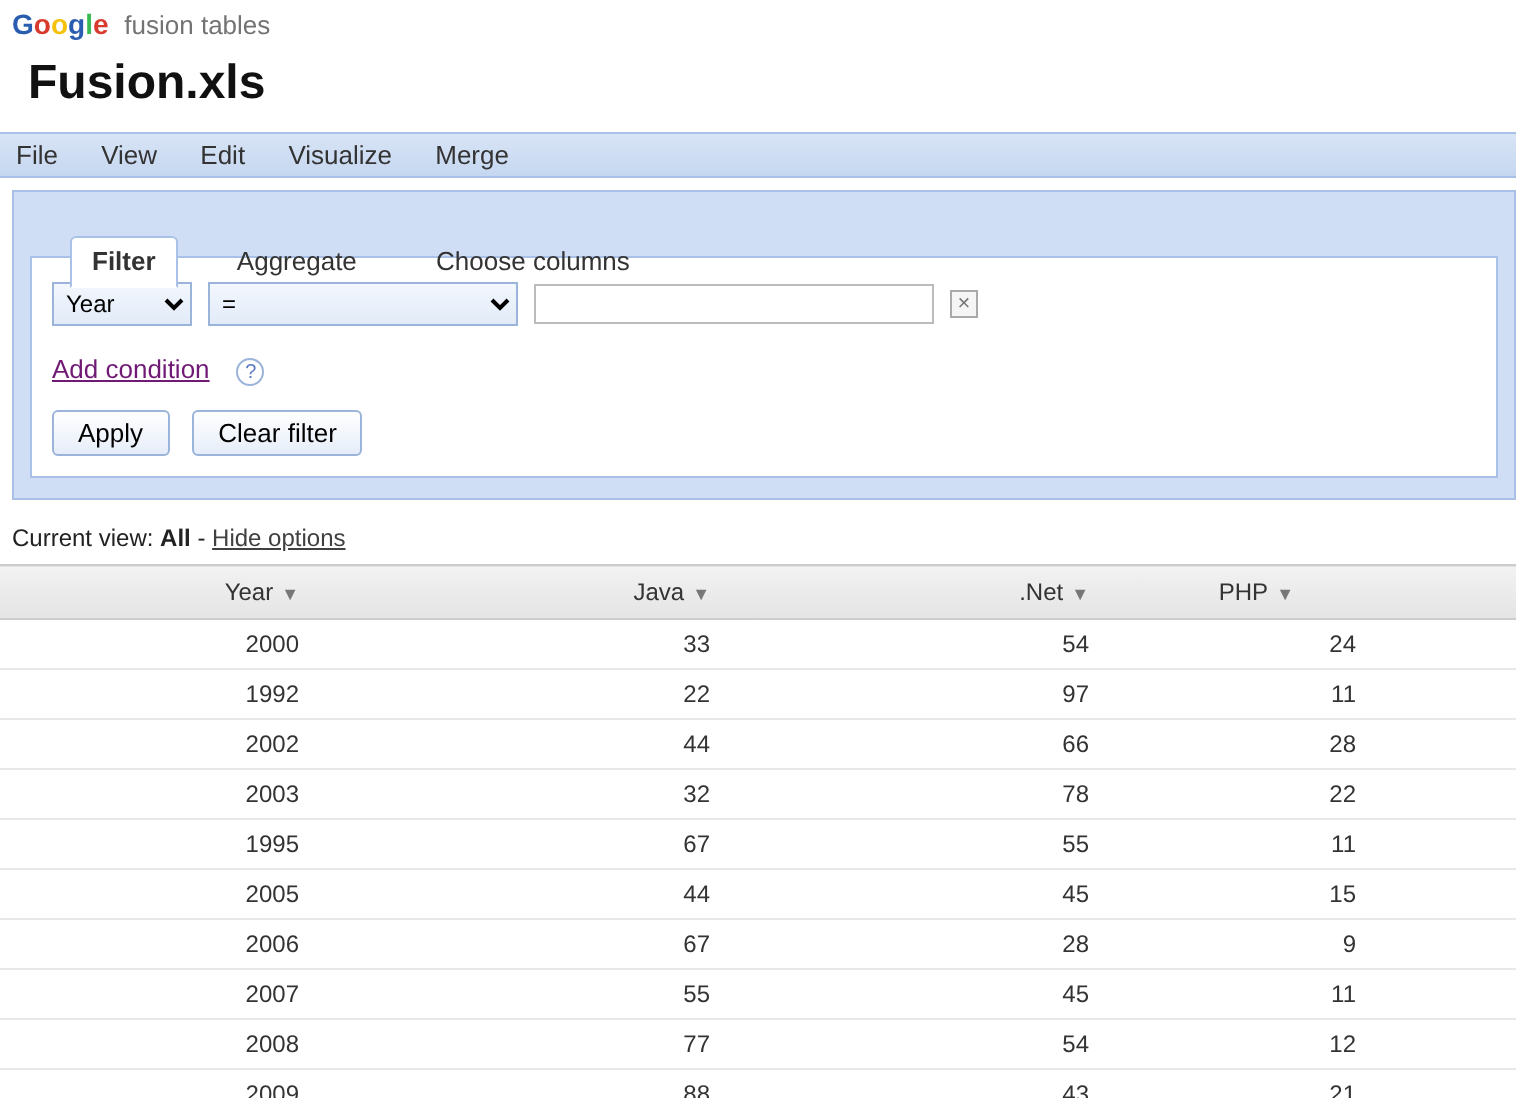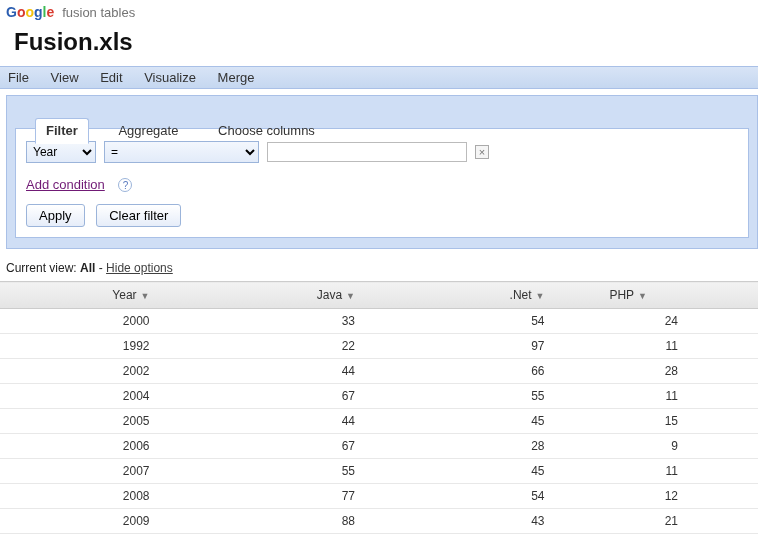--- a/index.html
+++ b/index.html
@@ -238,21 +238,27 @@
         <td>97</td>
         <td>11</td>
       </tr>
       <tr>
         <td>2002</td>
         <td>44</td>
         <td>66</td>
         <td>28</td>
       </tr>
       <tr>
-        <td>2004</td>
+        <td>2003</td>
+        <td>32</td>
+        <td>78</td>
+        <td>22</td>
+      </tr>
+      <tr>
+        <td>1995</td>
         <td>67</td>
         <td>55</td>
         <td>11</td>
       </tr>
       <tr>
         <td>2005</td>
         <td>44</td>
         <td>45</td>
         <td>15</td>
       </tr>

